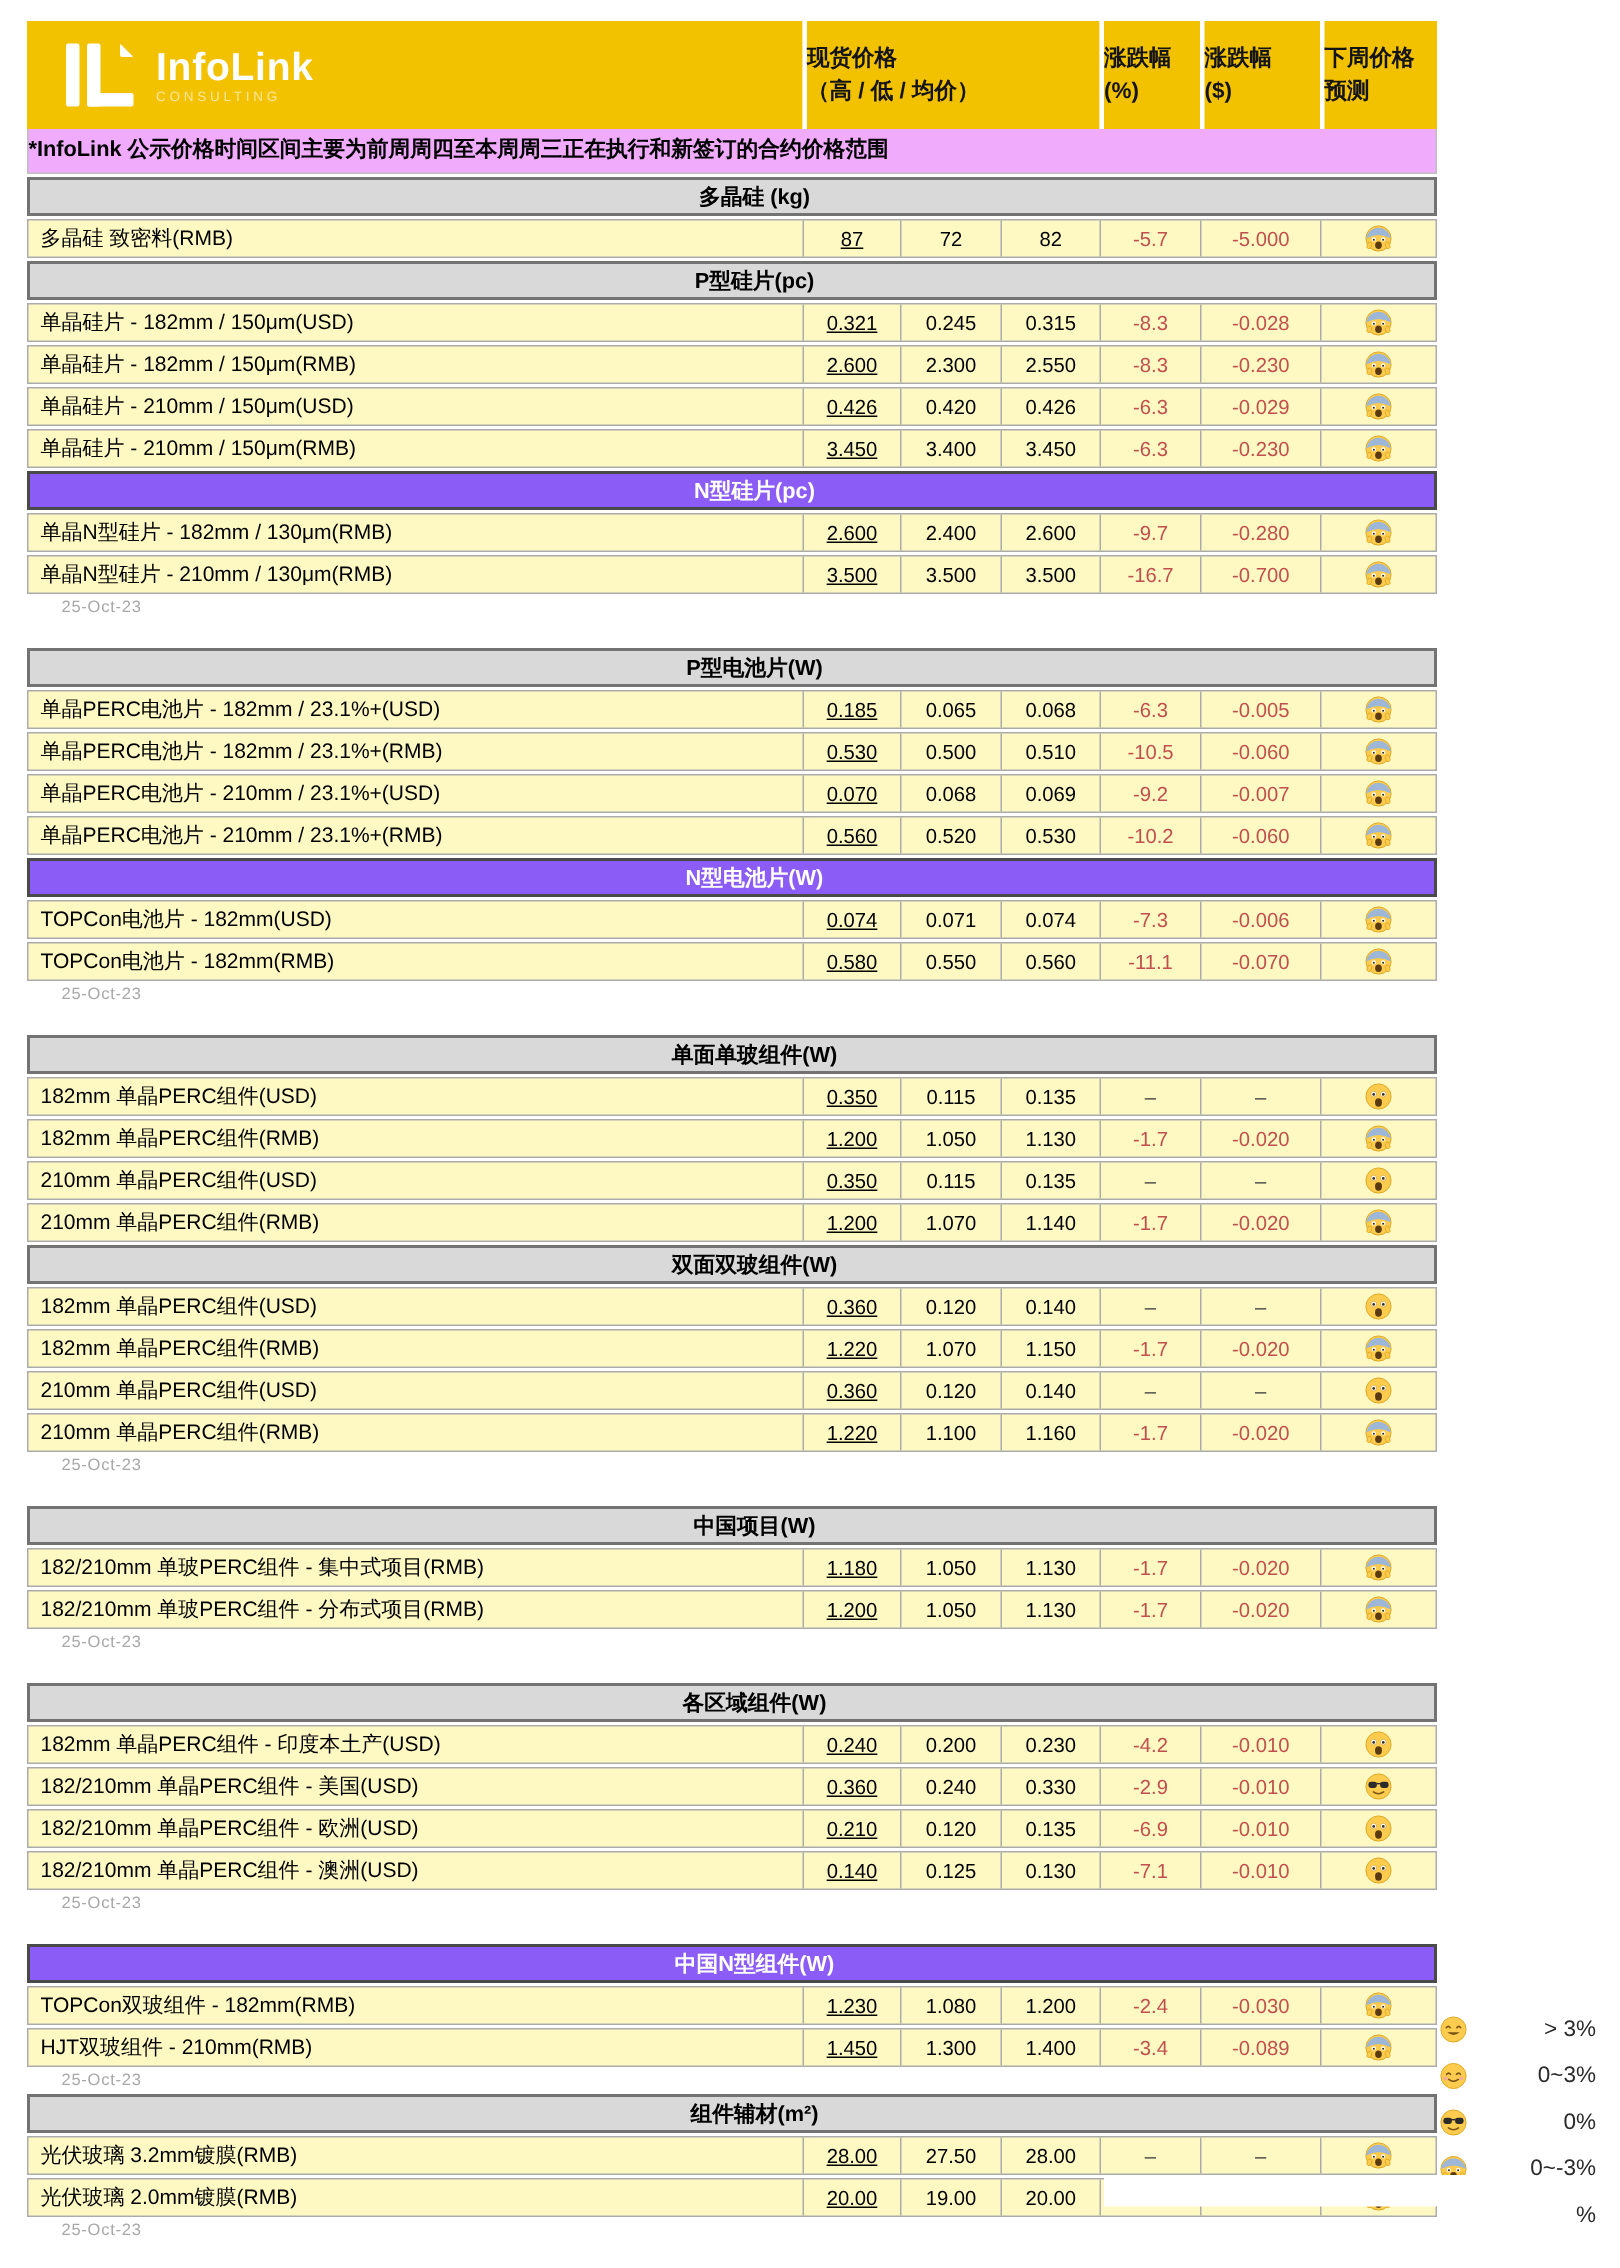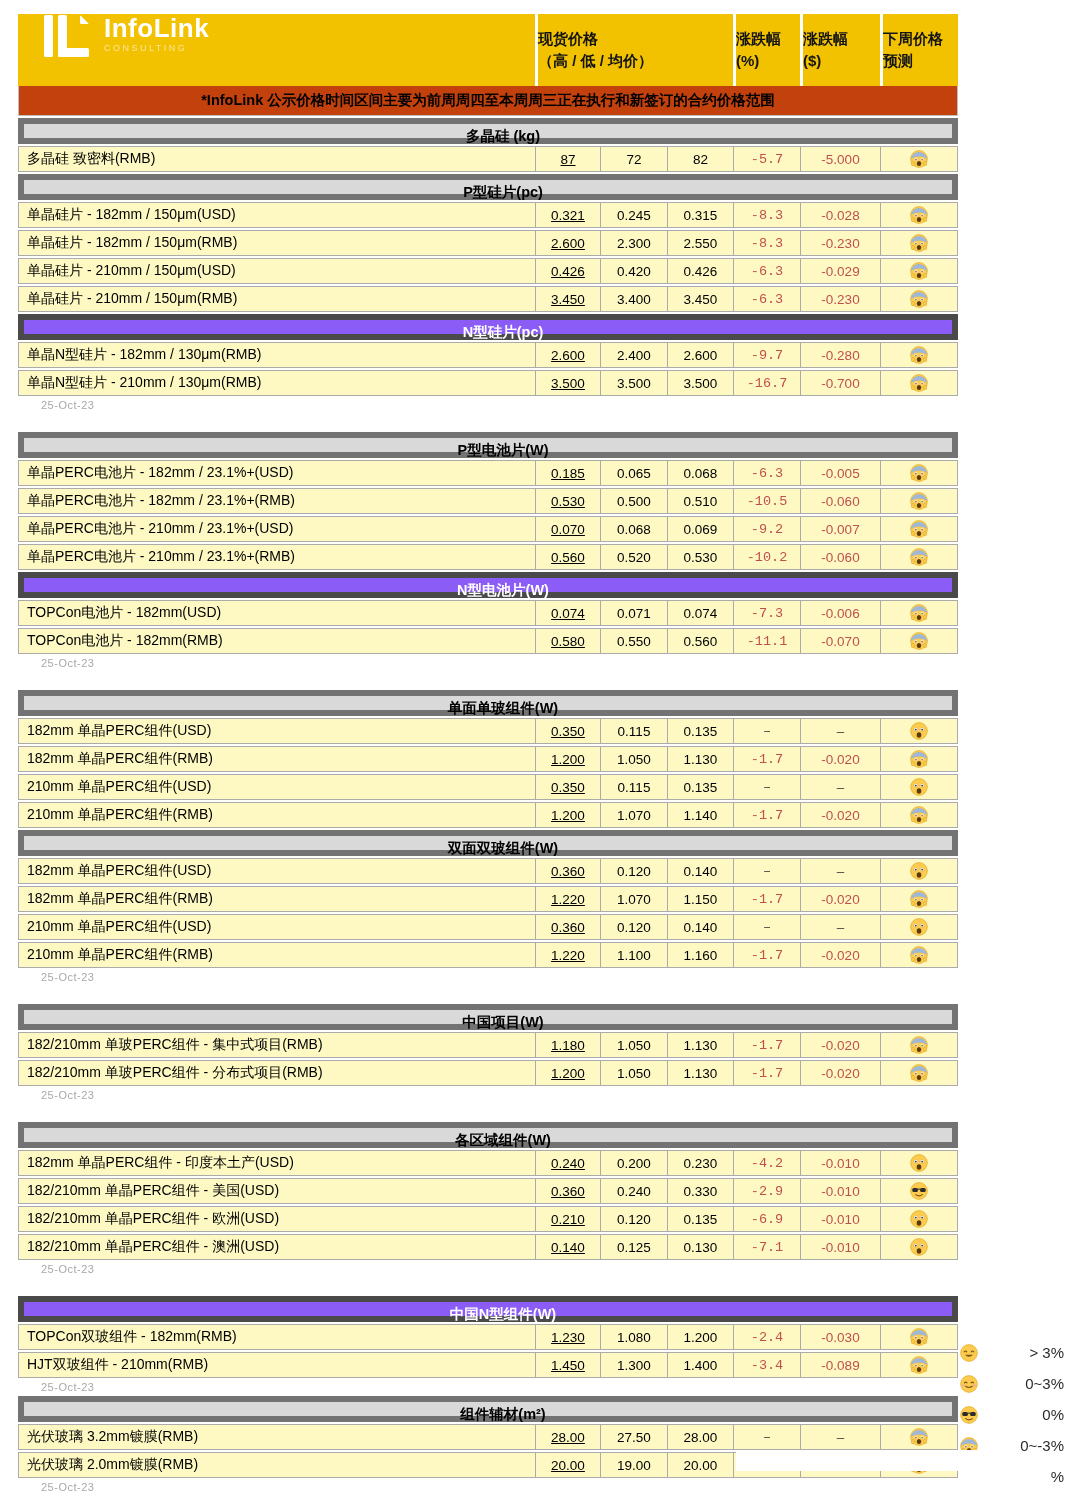--- a/index.html
+++ b/index.html
@@ -8,67 +8,67 @@
     width:1080px;height:1512px;background:#ffffff;
     font-family:"Liberation Sans","DejaVu Sans",sans-serif;
     position:relative;overflow:hidden;color:#000;
   }
   .page{position:absolute;left:0;top:0;width:1080px;height:1512px;}
   .table{position:absolute;left:18px;top:14px;width:940px;}
 
   
   .yhead{display:flex;height:72px;margin-bottom:0;}
   .yh{background:#F2C200;box-sizing:border-box;height:72px;}
-  .b-logo{width:517px;display:flex;align-items:flex-start;padding-left:26px;}
+  .b-logo{width:517px;display:flex;align-items:center;padding-left:26px;}
   .b-spot{width:198px;}
   .b-pct{width:67px;}
   .b-usd{width:80px;}
   .b-fc{width:78px;}
   .b-spot,.b-pct,.b-usd,.b-fc{border-left:3px solid #fff;display:flex;flex-direction:column;justify-content:center;align-items:flex-start;}
   .colline{font-weight:bold;font-size:15px;line-height:22px;color:#141414;white-space:nowrap;}
 
   .logo-mark{position:relative;width:50px;height:44px;flex:0 0 auto;}
   .logo-mark i{position:absolute;background:#fff;border-radius:1.5px;}
   .lm1{left:0;top:1px;width:9px;height:42px;}
   .lm2{left:14px;top:1px;width:9px;height:42px;}
   .lm3{left:14px;top:34px;width:31px;height:9px;}
   .lm4{left:36px;top:1px;width:9px;height:9px;clip-path:polygon(0 0,100% 100%,0 100%);}
   .logo-txt{margin-left:10px;}
   .lname{color:#fff;font-size:26px;font-weight:bold;letter-spacing:0.5px;line-height:28px;}
   .lsub{color:#FBE59A;font-size:9px;letter-spacing:2.5px;line-height:12px;}
 
   
   .note{
-    height:30px;line-height:29px;text-align:center;font-weight:bold;font-size:14.5px;
-    border:1px solid #BFBFBF;border-top:none;box-sizing:border-box;margin-bottom:2px;background:#c2410c;
+    height:30px;line-height:29px;text-align:left;font-weight:bold;font-size:14.5px;
+    border:1px solid #BFBFBF;border-top:none;box-sizing:border-box;margin-bottom:2px;background:#f0abfc;
   }
 
   
   .sec-head{
     height:26px;line-height:25px;text-align:center;font-weight:bold;font-size:14.5px;
-    border:6px solid #737373;box-sizing:border-box;margin-bottom:2px;padding-left:30px;
+    border:2px solid #737373;box-sizing:border-box;margin-bottom:2px;padding-left:30px;
   }
   .sec-head.light{background:#D9D9D9;color:#000;}
   .sec-head.dark{background:#8b5cf6;color:#fff;border-color:#4a4a4a;}
 
   .row{
     display:flex;height:26px;border:1px solid #ABABAB;box-sizing:border-box;
     margin-bottom:2px;background:#fef9c3;
   }
   .cell{
     box-sizing:border-box;border-left:1px solid #ABABAB;
     display:flex;align-items:center;justify-content:center;
     font-size:13.5px;color:#000;overflow:hidden;white-space:nowrap;
   }
   .cell:first-child{border-left:none;}
   .w-name{width:516px;justify-content:flex-start;padding-left:8px;font-size:14px;}
   .w-h{width:65px;text-decoration:underline;}
   .w-l{width:67px;}
   .w-a{width:66px;}
-  .w-p{width:67px;font-family:Liberation Mono, monospace;}
+  .w-p{width:67px;}
   .w-d{width:80px;}
   .w-e{flex:1;}
   .neg{color:#C0504D;}
   .dash{color:#444;}
 
   .date{height:16px;line-height:14px;font-size:11px;color:#A8A8A8;padding-left:8px;letter-spacing:0.5px;margin-left:15px;}
   .gap{height:18px;}
 
   
   #legend{position:absolute;left:960px;top:1337px;width:104px;}

